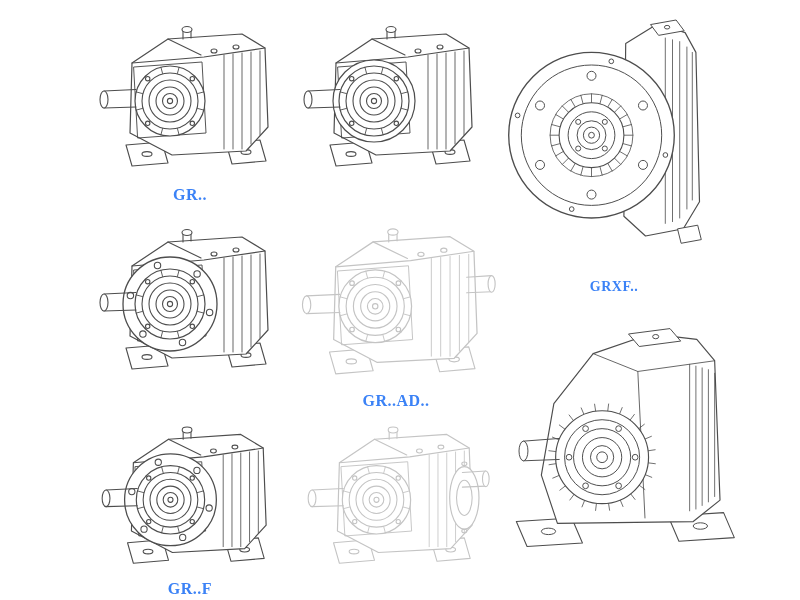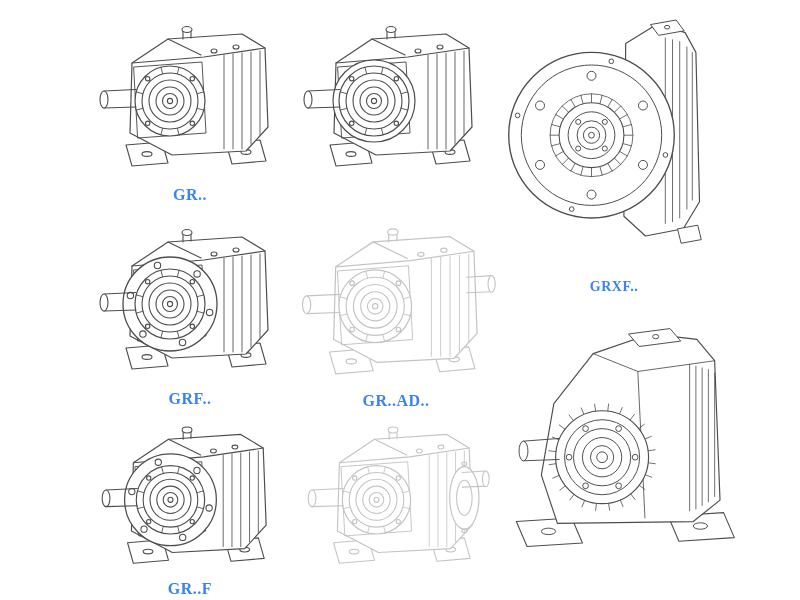--- a/index.html
+++ b/index.html
@@ -237,21 +237,20 @@
           <circle cx="104.3" cy="69.7" r="2.2" fill="#fff" stroke="#4d4d4d" stroke-width="1.1"></circle>
           <circle cx="82" cy="92" r="21" fill="none" stroke="#4d4d4d" stroke-width="1.1"></circle>
           <circle cx="82" cy="92" r="14" fill="none" stroke="#4d4d4d" stroke-width="1.1"></circle>
           <circle cx="82" cy="92" r="7.5" fill="none" stroke="#4d4d4d" stroke-width="1.1"></circle>
           <circle cx="82" cy="92" r="2.6" fill="none" stroke="#4d4d4d" stroke-width="1.1"></circle>
           <path d="M16 82 L48 80.5" fill="none" stroke="#4d4d4d" stroke-width="1.1" stroke-linejoin="round" stroke-linecap="round"></path>
           <path d="M16 99 L48 98" fill="none" stroke="#4d4d4d" stroke-width="1.1" stroke-linejoin="round" stroke-linecap="round"></path>
           <ellipse cx="16" cy="90.5" rx="4" ry="8.5" fill="#fff" stroke="#4d4d4d" stroke-width="1.1"></ellipse>
         </svg>
       </div>
-    <figcaption class="caption">GRF..</figcaption>
   </figure>
 
   <figure class="cell" id="cell-grad">
     <div class="art">
         <svg viewBox="0 0 204 168" xmlns="http://www.w3.org/2000/svg">
           <path d="M38 136 L74 133 L80 154 L44 157 Z" fill="#fff" stroke="#c4c4c4" stroke-width="1.1" stroke-linejoin="round" stroke-linecap="round"></path>
           <path d="M138 134 L172 131 L178 152 L144 155 Z" fill="#fff" stroke="#c4c4c4" stroke-width="1.1" stroke-linejoin="round" stroke-linecap="round"></path>
           <ellipse cx="59" cy="145" rx="5" ry="2.4" fill="none" stroke="#c4c4c4" stroke-width="1.1"></ellipse>
           <ellipse cx="158" cy="143" rx="5" ry="2.4" fill="none" stroke="#c4c4c4" stroke-width="1.1"></ellipse>
           <path d="M44 54 L80 30 L154 25 L177 39 L180 118 L158 142 L84 146 L42 124 Z" fill="#fff" stroke="#c4c4c4" stroke-width="1.2" stroke-linejoin="round" stroke-linecap="round"></path>

